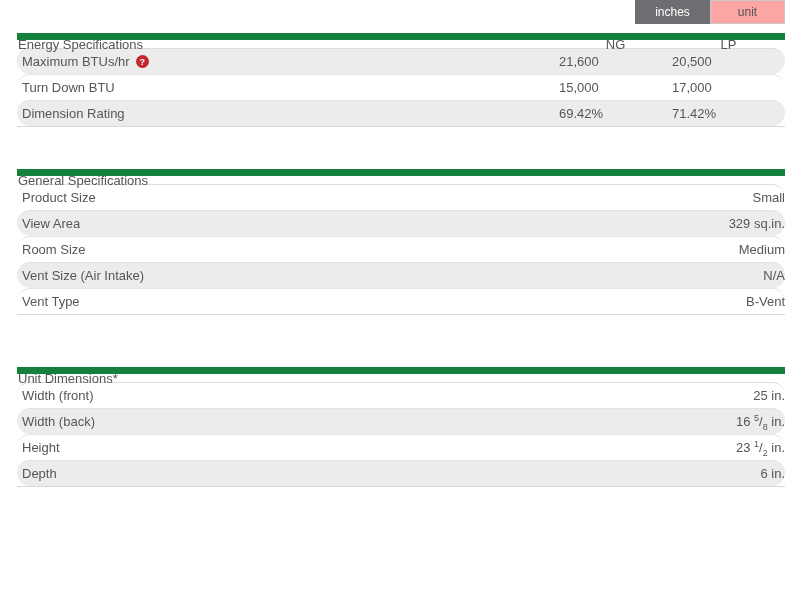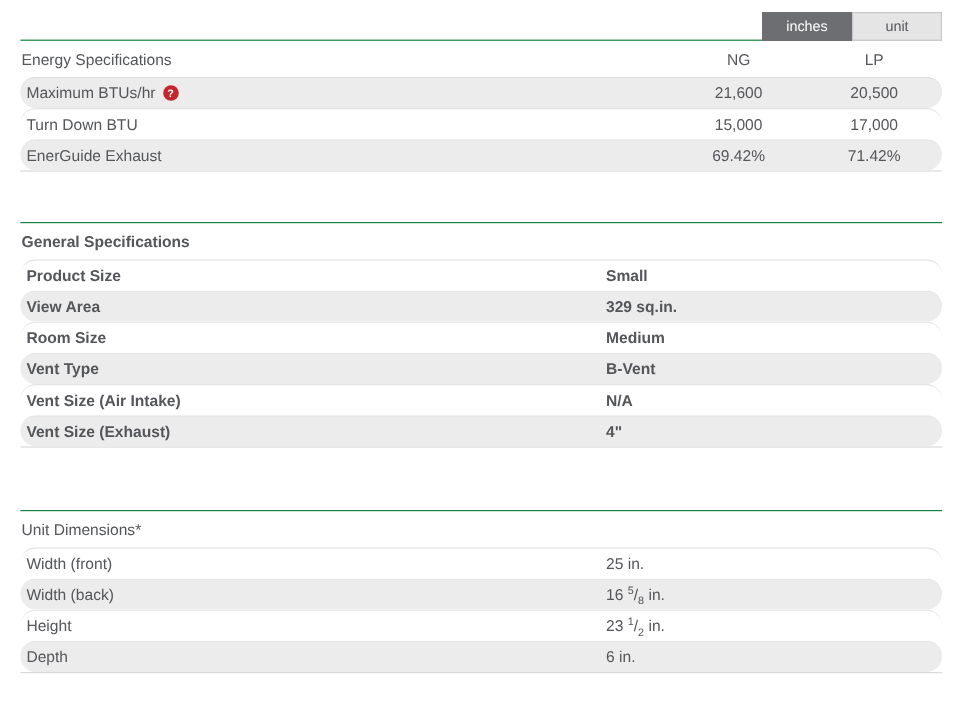--- a/index.html
+++ b/index.html
@@ -8,55 +8,55 @@
     width: 800px; height: 605px;
     background: #ffffff;
     font-family: "Liberation Sans", sans-serif;
     font-size: 13px;
     color: #54565a;
     overflow: hidden;
   }
   .wrap { margin-left: 17px; width: 768px; }
 
   
-  .toggle-bar { display: flex; justify-content: flex-end; padding-top: 10px; height: 28px; }
+  .toggle-bar { display: flex; justify-content: flex-end; padding-top: 0; height: 28px; }
   .toggle-btn {
     width: 75px; height: 24px; line-height: 22px;
     text-align: center; font-size: 12px; cursor: pointer;
   }
   .toggle-btn.active { background: #6d6e71; color: #ffffff; border: 1px solid #6d6e71; }
-  .toggle-btn.inactive { background: #e5e5e5; color: #54565a; border: 1px solid #c9c9c9; }
+  .toggle-btn.inactive { background: #fca5a5; color: #54565a; border: 1px solid #c9c9c9; }
 
   
   .section { }
   .sec-energy { margin-top: 5px; }
-  .sec-general { margin-top: 42px; font-weight: bold; }
+  .sec-general { margin-top: 42px; }
   .sec-dimensions { margin-top: 52px; }
   .sec-head {
-    border-top: 1px solid #15803d;
+    border-top: 7px solid #15803d;
     display: flex; align-items: center;
-    height: 31px;
+    height: 15px;
   }
   .sec-title { flex: 1; padding-left: 1px; }
   .colhead { width: 113px; text-align: center; }
 
   .rows { border-bottom: 1px solid #d9d9d9; }
   .row {
     display: flex; align-items: center;
     height: 26px;
     border-top: 1px solid #e3e3e3;
     border-radius: 13px;
   }
   .row:first-child { border-top-color: #dcdcdc; }
   .stripe-odd .row:nth-child(odd)  { background: #ececec; }
   .stripe-even .row:nth-child(even){ background: #ececec; }
 
   .label { flex: 1; padding-left: 5px; display: flex; align-items: center; }
-  .val2 { width: 113px; text-align: center; }
-  .val1 { width: 280px; text-align: left; }
+  .val2 { width: 113px; text-align: left; }
+  .val1 { width: 280px; text-align: right; }
 
   .help-icon {
     display: inline-flex; align-items: center; justify-content: center;
     width: 13px; height: 13px; border-radius: 50%;
     background: #c4262e; color: #ffffff;
     font-size: 9px; font-weight: bold;
     margin-left: 6px; cursor: pointer;
   }
   sup, sub { font-size: 9px; line-height: 0; }
 </style>
@@ -87,21 +87,21 @@
       </div>
       <div class="row">
         <div class="label">
           <span>Turn Down BTU</span>
         </div>
         <div class="val2">15,000</div>
         <div class="val2">17,000</div>
       </div>
       <div class="row">
         <div class="label">
-          <span>EnerGuide Exhaust</span>
+          <span>Dimension Rating</span>
         </div>
         <div class="val2">69.42%</div>
         <div class="val2">71.42%</div>
       </div>
     </div>
   </div>
 
   <div class="section sec-general">
     <div class="sec-head">
       <div class="sec-title">General Specifications</div>
@@ -120,35 +120,29 @@
         <div class="val1"><span>329 sq.in.</span></div>
       </div>
       <div class="row">
         <div class="label">
           <span>Room Size</span>
         </div>
         <div class="val1"><span>Medium</span></div>
       </div>
       <div class="row">
         <div class="label">
-          <span>Vent Type</span>
-        </div>
-        <div class="val1"><span>B-Vent</span></div>
-      </div>
-      <div class="row">
-        <div class="label">
           <span>Vent Size (Air Intake)</span>
         </div>
         <div class="val1"><span>N/A</span></div>
       </div>
       <div class="row">
         <div class="label">
-          <span>Vent Size (Exhaust)</span>
+          <span>Vent Type</span>
         </div>
-        <div class="val1"><span>4"</span></div>
+        <div class="val1"><span>B-Vent</span></div>
       </div>
     </div>
   </div>
 
   <div class="section sec-dimensions">
     <div class="sec-head">
       <div class="sec-title">Unit Dimensions*</div>
     </div>
     <div class="rows stripe-even">
       <div class="row">

